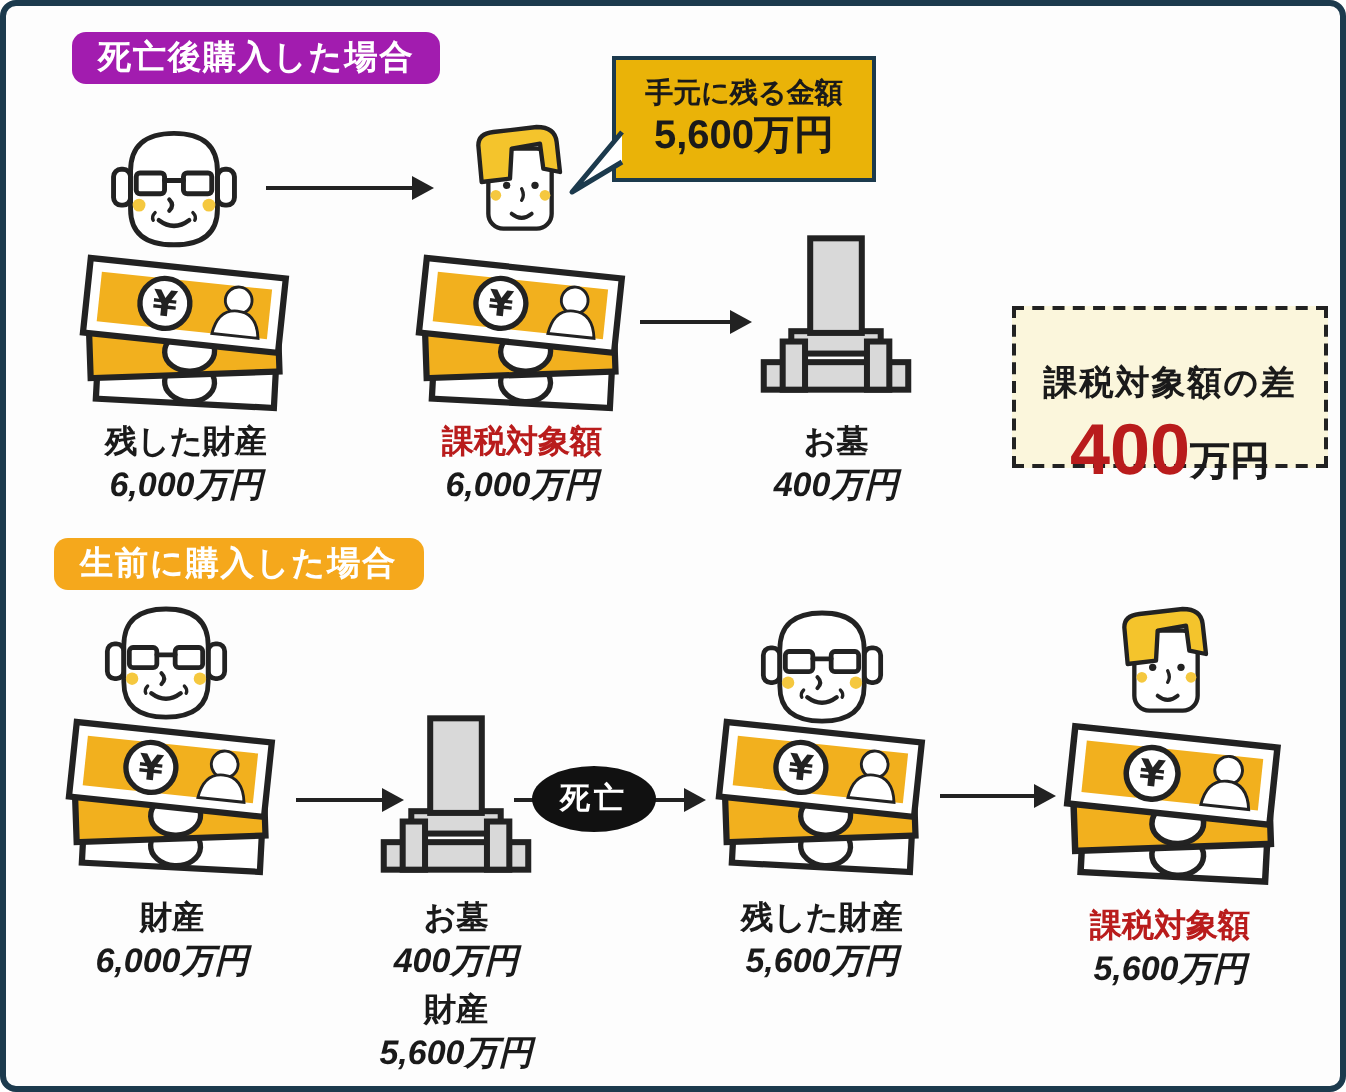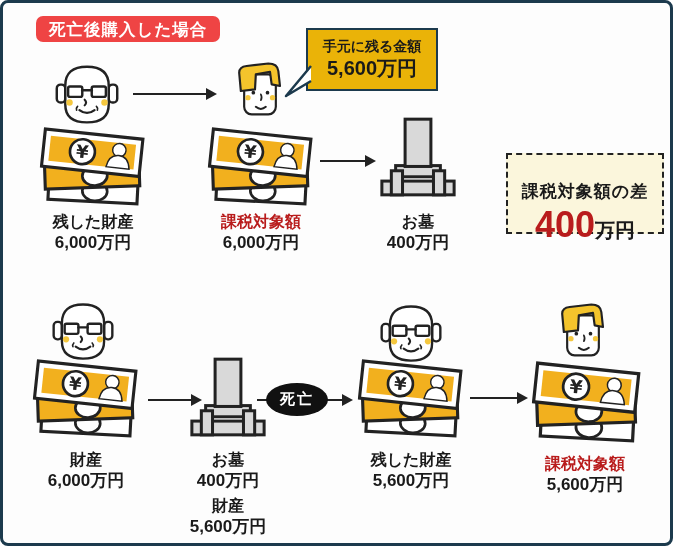--- a/index.html
+++ b/index.html
@@ -3,30 +3,30 @@
 <meta charset="utf-8">
 <style>
   html,body{margin:0;padding:0;background:#fff;}
   #frame{
     position:relative;width:673px;height:546px;box-sizing:border-box;
     background:#fdfdfd;border:3px solid #1c3a4d;border-radius:8px;overflow:hidden;
     font-family:"Liberation Sans","DejaVu Sans",sans-serif;color:#1a1a1a;
   }
   .tag{position:absolute;color:#fff;font-weight:bold;font-size:16.5px;
        padding:3px 13px;letter-spacing:1px;line-height:20px;}
-  .tag-black{background:#ef4444;border-radius:7px;}
+  .tag-black{background:#a21caf;border-radius:7px;}
   .tag-yellow{background:#f5a81c;border-radius:7px;}
   .icon{position:absolute;display:block;}
   .icon svg{width:100%;height:100%;display:block;overflow:visible;}
   .arrow{position:absolute;height:0;border-top:2.5px solid #222;}
   .arrow::after{content:"";position:absolute;right:-2px;top:-7px;width:0;height:0;
     border-left:11px solid #222;border-top:6px solid transparent;border-bottom:6px solid transparent;}
   .fig-label{position:absolute;text-align:center;font-weight:bold;}
   .fig-label .l1{font-size:16px;line-height:21px;}
-  .fig-label .l2{font-size:17px;line-height:22px;}
+  .fig-label .l2{font-size:17px;line-height:22px;font-style:italic;}
   .red{color:#b91c1c;}
   .bubble{position:absolute;background:#eab308;border:2.5px solid #1c3a4d;
     text-align:center;box-sizing:border-box;padding-top:7px;}
   .bubble .bl1{font-size:14px;font-weight:bold;line-height:18px;}
   .bubble .bl2{font-size:20px;font-weight:bold;line-height:26px;}
   .bubble .tail{position:absolute;left:-24px;top:34px;width:28px;height:36px;overflow:visible;}
   .diff-box{position:absolute;background:#fbf6dc;border:2.5px dashed #222;
     box-sizing:border-box;text-align:center;}
   .diff-title{font-size:17px;font-weight:bold;margin-top:25px;letter-spacing:1px;}
   .diff-value{font-size:20px;font-weight:bold;margin-top:1px;}
@@ -153,20 +153,21 @@
     <div class="l2">400万円</div>
   </div>
 
   <div class="diff-box" style="left:503px;top:150px;width:158px;height:81px">
     <div class="diff-title">課税対象額の差</div>
     <div class="diff-value">
       <span class="big red">400</span><span>万円</span>
     </div>
   </div>
 
+  <div class="tag tag-yellow" style="left:24px;top:266px;">生前に購入した場合</div>
 
   <span class="icon" style="left:47px;top:296px;width:66px;height:66px">
     <svg viewBox="0 0 72 72">
         <use href="#sym-oldman"></use>
       </svg>
     </span>
   <span class="icon" style="left:29px;top:354px;width:108px;height:82px">
     <svg viewBox="0 0 120 92">
         <use href="#sym-money"></use>
       </svg>

